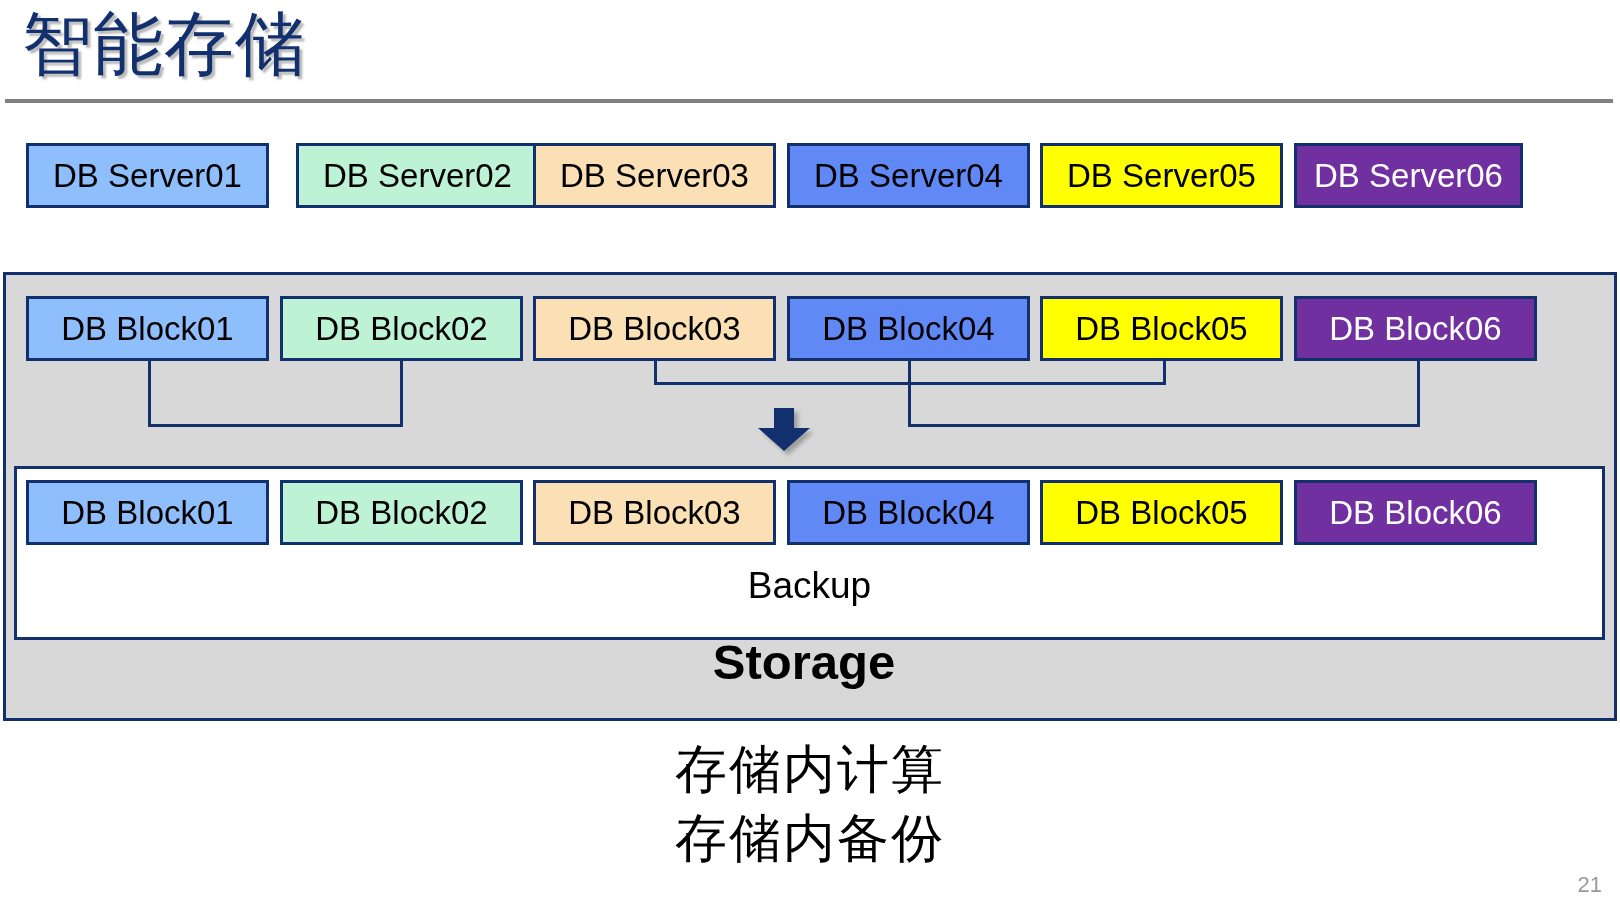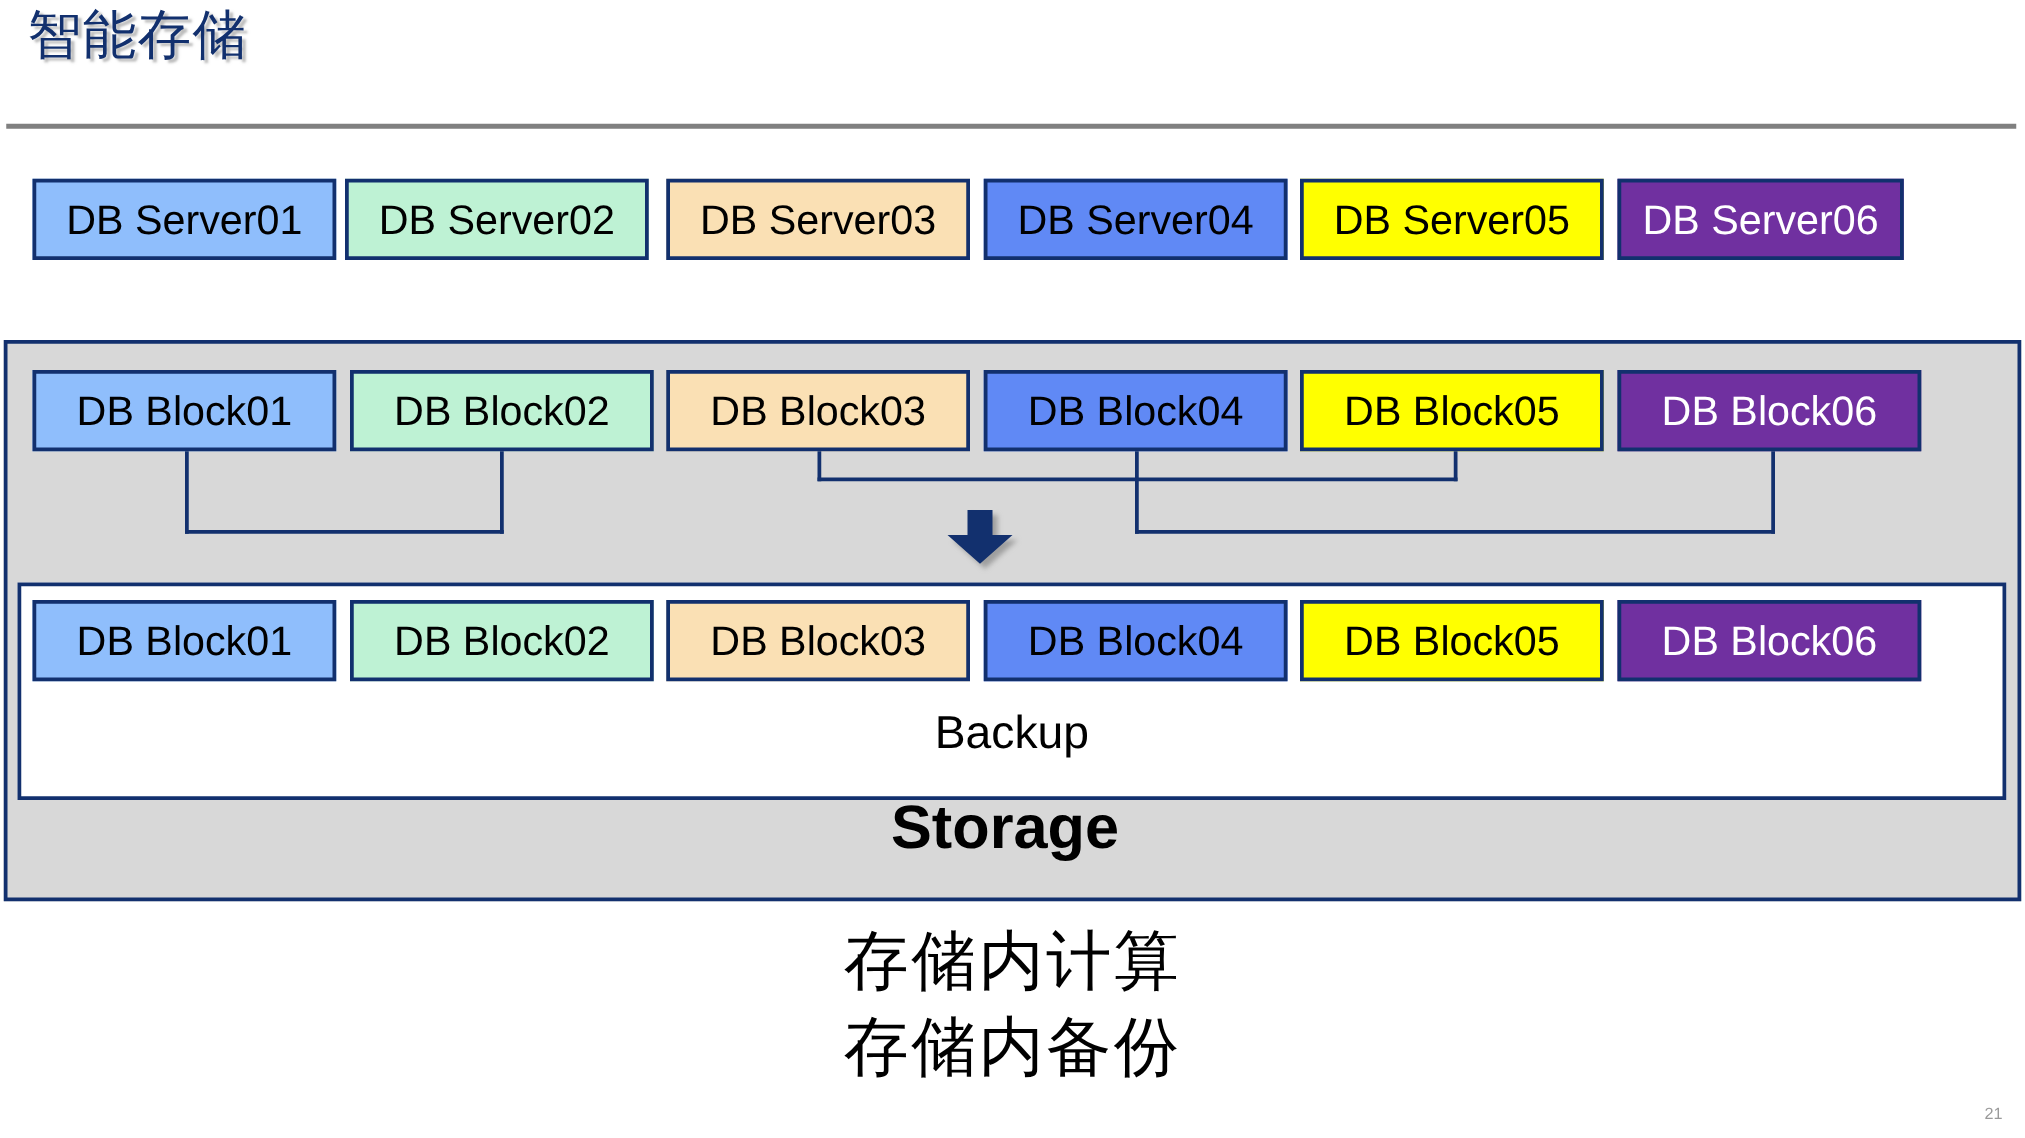--- a/index.html
+++ b/index.html
@@ -15,21 +15,21 @@
     overflow: hidden;
     font-family: "Liberation Sans", "DejaVu Sans", sans-serif;
     -webkit-font-smoothing: antialiased;
   }
 
   
   #slide-title {
     position: absolute;
     left: 22px;
     top: 2px;
-    font-size: 43px;
+    font-size: 70px;
     line-height: 1.22;
     font-weight: 400;
     color: #12306E;
     letter-spacing: 1px;
     text-shadow: 3px 3px 2px rgba(130,130,130,0.55);
     white-space: nowrap;
   }
   #title-rule {
     position: absolute;
     left: 5px;
@@ -131,34 +131,34 @@
     color: #000000;
     letter-spacing: 2px;
   }
   #caption-1 { top: 739px; }
   #caption-2 { top: 808px; }
 
   #page-number {
     position: absolute;
     right: 18px;
     bottom: 12px;
-    font-size: 13px;
+    font-size: 22px;
     color: #9A9A9A;
     text-align: center;
   }
 </style>
 </head>
 <body>
 
 <div id="slide-title">智能存储</div>
 <div id="title-rule"></div>
 
 <div id="server-row">
   <div class="box" style="left: 26px; width: 243px; background: rgb(143, 190, 252); color: rgb(0, 0, 0);">DB Server01</div>
-  <div class="box" style="left: 276px; width: 243px; background: rgb(190, 242, 212); color: rgb(0, 0, 0);">DB Server02</div>
+  <div class="box" style="left: 296px; width: 243px; background: rgb(190, 242, 212); color: rgb(0, 0, 0);">DB Server02</div>
   <div class="box" style="left: 533px; width: 243px; background: rgb(250, 224, 180); color: rgb(0, 0, 0);">DB Server03</div>
   <div class="box" style="left: 787px; width: 243px; background: rgb(96, 137, 245); color: rgb(0, 0, 0); text-align: right;">DB Server04</div>
   <div class="box" style="left: 1040px; width: 243px; background: rgb(255, 255, 0); color: rgb(0, 0, 0);">DB Server05</div>
   <div class="box" style="left: 1294px; width: 229px; background: rgb(112, 48, 160); color: rgb(255, 255, 255);">DB Server06</div>
 </div>
 
 <div id="storage-container"></div>
 
 <div id="block-row-primary">
   <div class="box" style="left: 26px; width: 243px; background: rgb(143, 190, 252); color: rgb(0, 0, 0);">DB Block01</div>

